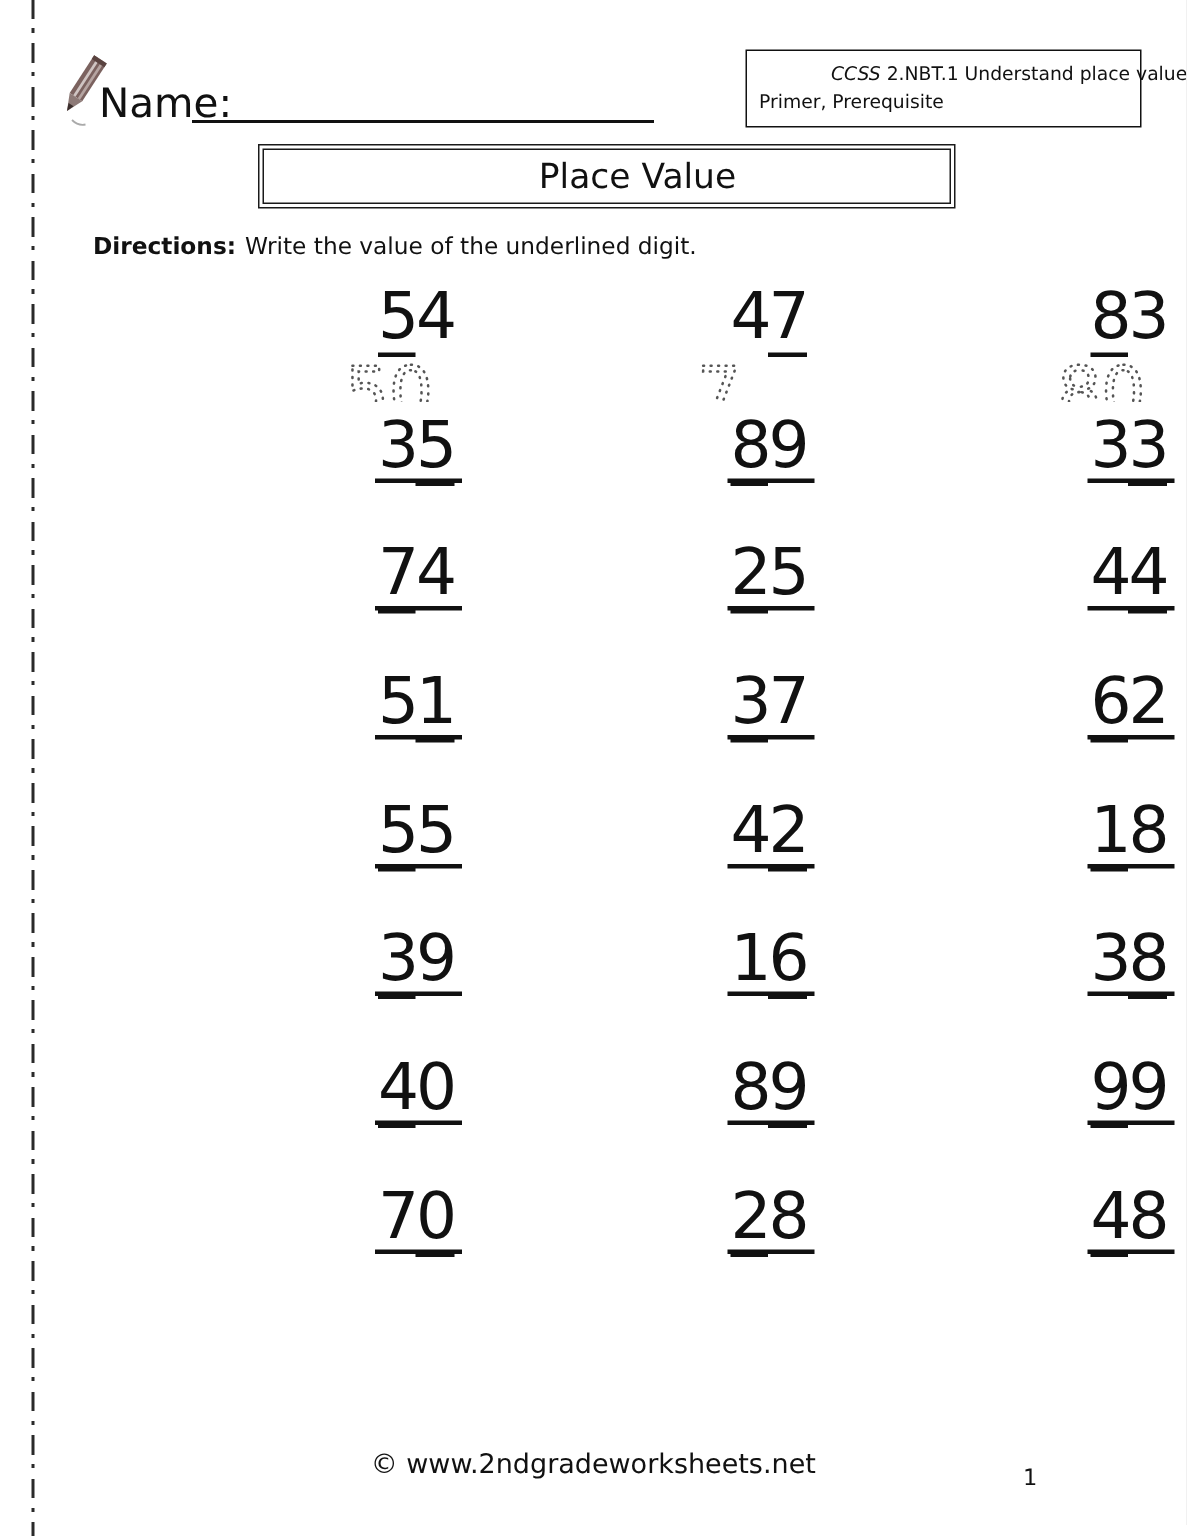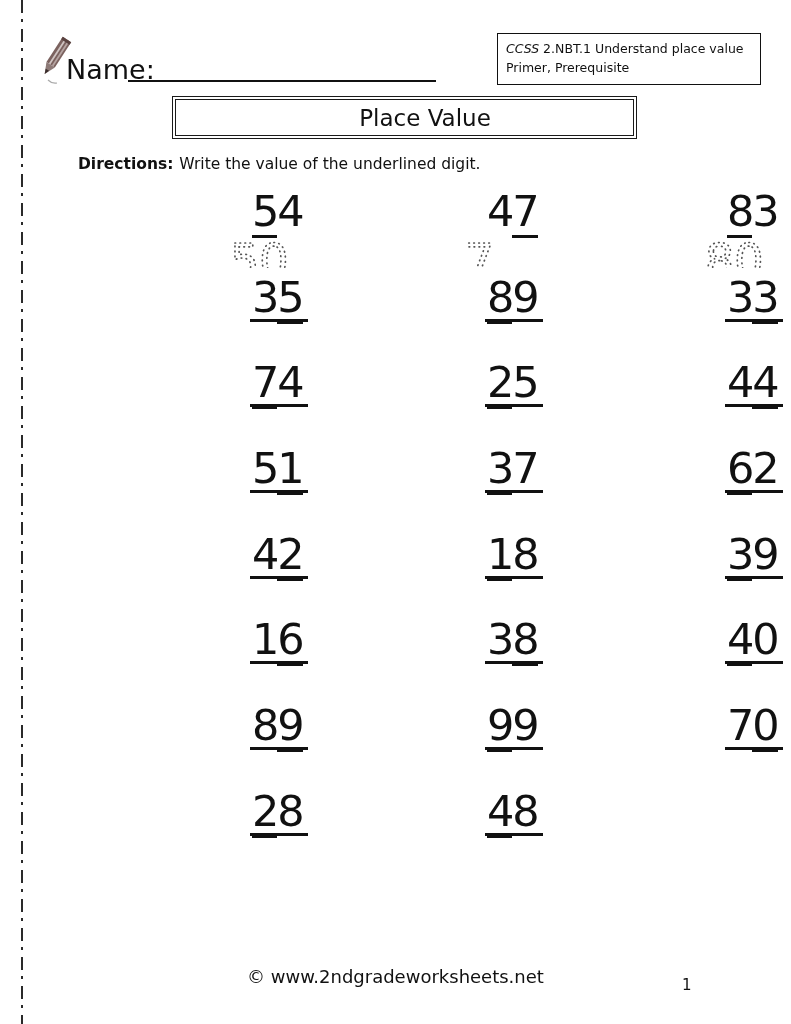--- a/index.html
+++ b/index.html
@@ -22,33 +22,33 @@
   
   .pencil{position:absolute;left:38px;top:30px;width:34px;height:56px;}
   .name-label{position:absolute;left:66px;top:54px;font-size:27px;}
   .name-line{position:absolute;left:128px;top:50px;width:308px;height:30px;
     border-bottom:2.5px solid #111;}
   .ccss-box{
     position:absolute;left:497px;top:33px;width:246px;height:40px;
     border:1.5px solid #111;padding:5px 8px;
     font-size:12.5px;line-height:1.55;white-space:nowrap;
   }
-  .ccss-code{font-style:italic;}
+  .ccss-code{font-style:italic;margin-left:48px;}
   
   .title-box{
     position:absolute;left:172px;top:96px;width:459px;height:37px;
     border:1.5px solid #1a1a1a;padding:2px;
   }
   .title-inner{
     border:1px solid #1a1a1a;width:100%;height:100%;
     display:flex;align-items:center;justify-content:center;
     font-size:23px;box-sizing:border-box;padding-left:41px;
   }
   
-  .directions{position:absolute;left:62px;top:155px;font-size:15.5px;margin-left:16px;}
+  .directions{position:absolute;left:62px;top:155px;font-size:15.5px;}
   .directions b{font-weight:bold;margin-right:6px;}
   
   .grid{
     position:absolute;left:80px;top:190px;
     display:grid;
     grid-template-columns:228px 235px 240px;
     grid-auto-rows:85.7px;
   }
   .cell{
     display:flex;align-items:flex-end;
@@ -159,20 +159,24 @@
       </div>
       <div class="cell">
         <div class="num"><span class="d u">3</span><span class="d">7</span></div>
         <div class="blank"></div>
       </div>
       <div class="cell">
         <div class="num"><span class="d u">6</span><span class="d">2</span></div>
         <div class="blank"></div>
       </div>
       <div class="cell">
+        <div class="num"><span class="d u">5</span><span class="d">5</span></div>
+        <div class="blank"></div>
+      </div>
+      <div class="cell">
         <div class="num"><span class="d">4</span><span class="d u">2</span></div>
         <div class="blank"></div>
       </div>
       <div class="cell">
         <div class="num"><span class="d u">1</span><span class="d">8</span></div>
         <div class="blank"></div>
       </div>
       <div class="cell">
         <div class="num"><span class="d u">3</span><span class="d">9</span></div>
         <div class="blank"></div>

